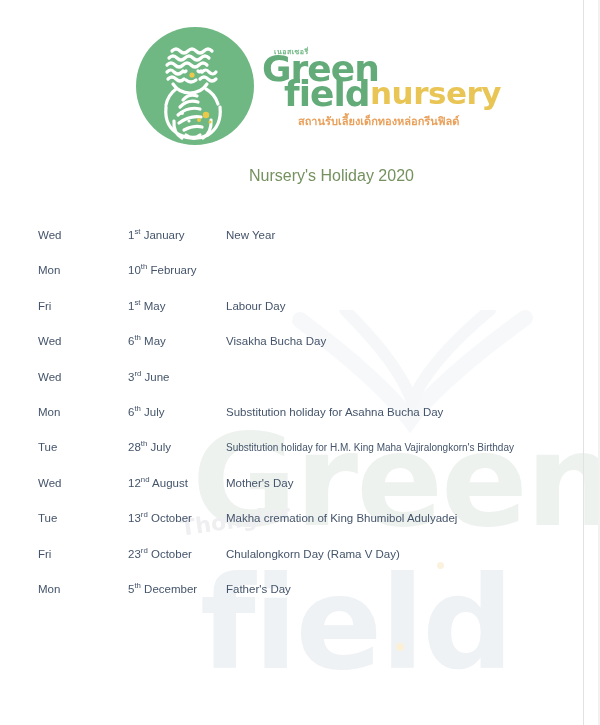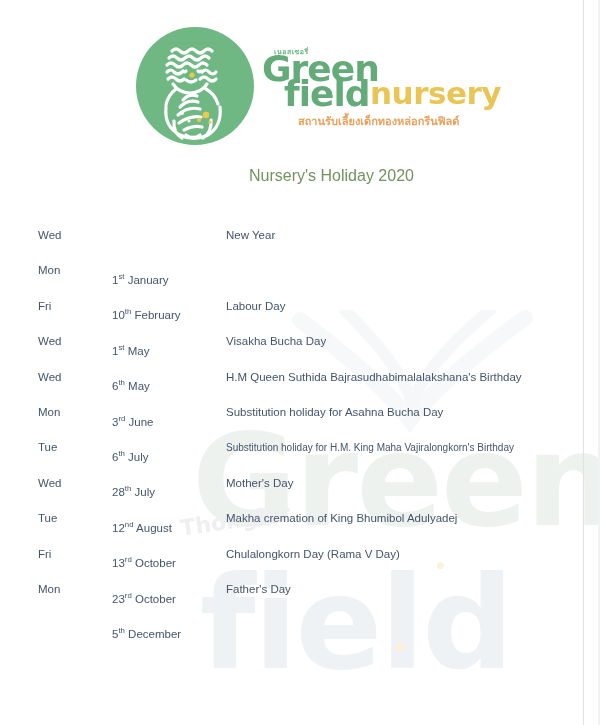--- a/index.html
+++ b/index.html
@@ -226,21 +226,21 @@
     color: #44546a;
     font-size: 11.5px;
     font-family: "Liberation Sans", sans-serif;
   }
   .cell {
     position: absolute;
     top: 6px;
     white-space: nowrap;
   }
   .c-day   { left: 38px; }
-  .c-date  { left: 112px; margin-top: 45px; }
+  .c-date  { left: 128px; }
   .c-desc  { left: 226px; }
 
   .row.small .c-desc { font-size: 10px; top: 7px; }
 
   sup {
     font-size: 0.68em;
     vertical-align: super;
     line-height: 0;
   }
 </style>
@@ -337,21 +337,20 @@
         <span class="cell c-desc">Labour Day</span>
       </div>
       <div class="row">
         <span class="cell c-day">Wed</span>
         <span class="cell c-date">6<sup>th</sup> May</span>
         <span class="cell c-desc">Visakha Bucha Day</span>
       </div>
       <div class="row">
         <span class="cell c-day">Wed</span>
         <span class="cell c-date">3<sup>rd</sup> June</span>
-        <span class="cell c-desc">H.M Queen Suthida Bajrasudhabimalalakshana's Birthday</span>
       </div>
       <div class="row">
         <span class="cell c-day">Mon</span>
         <span class="cell c-date">6<sup>th</sup> July</span>
         <span class="cell c-desc">Substitution holiday for Asahna Bucha Day</span>
       </div>
       <div class="row small">
         <span class="cell c-day">Tue</span>
         <span class="cell c-date">28<sup>th</sup> July</span>
         <span class="cell c-desc">Substitution holiday for H.M. King Maha Vajiralongkorn's Birthday</span>

